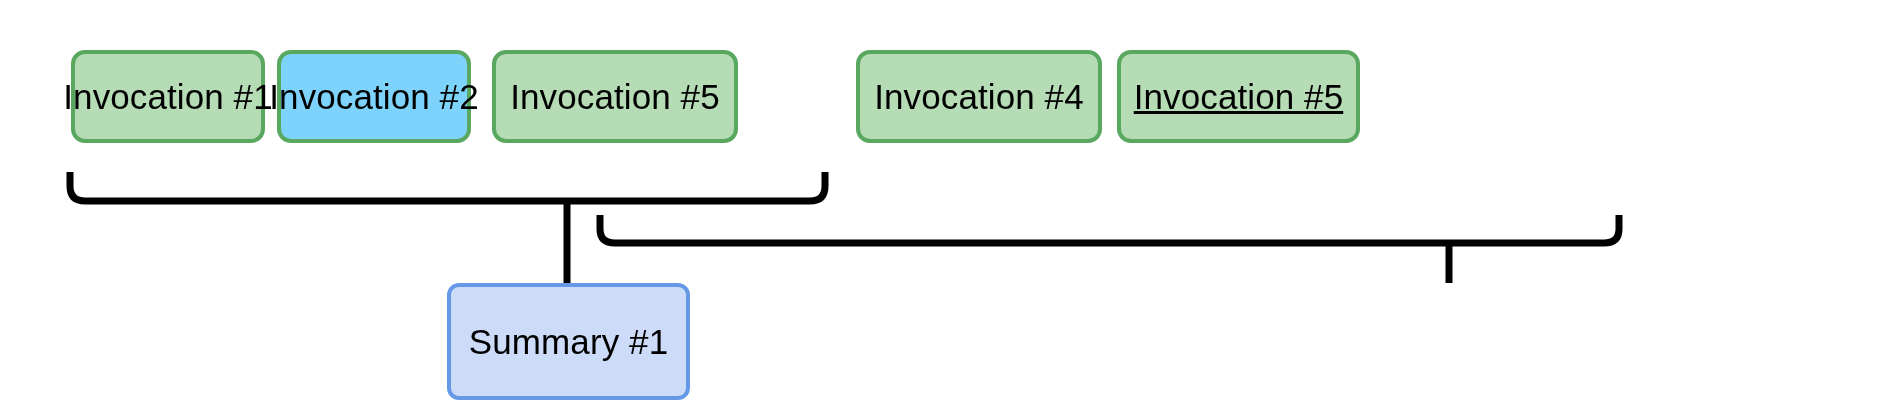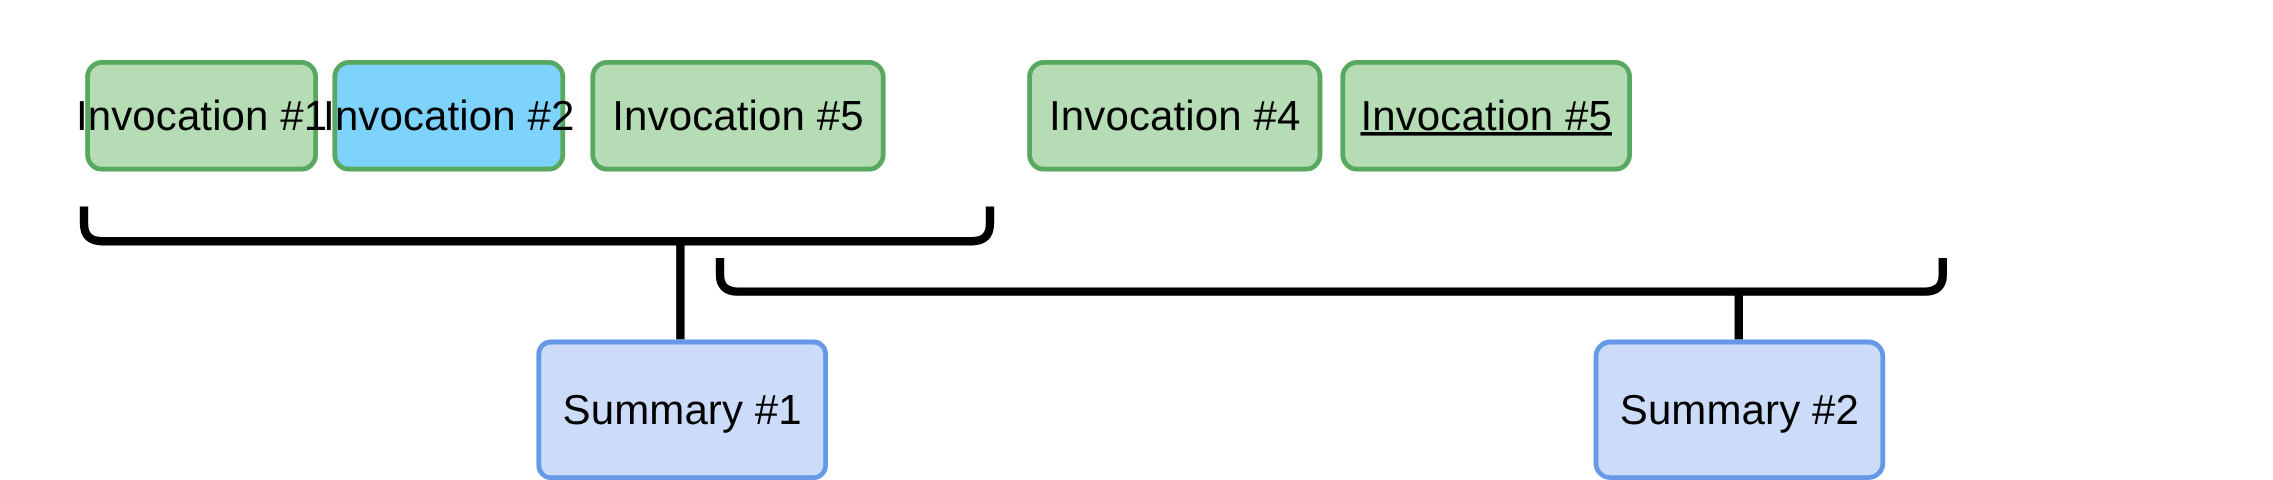--- a/index.html
+++ b/index.html
@@ -74,17 +74,14 @@
   <div class="node node-invocation" style="left: 856px; top: 50px; width: 246px; height: 93px; background: rgb(181, 220, 181); border-color: rgb(88, 168, 95); color: rgb(0, 0, 0);">
     <span class="node-label">Invocation #4</span>
   </div>
   <div class="node node-invocation" style="left: 1117px; top: 50px; width: 243px; height: 93px; background: rgb(181, 220, 181); border-color: rgb(88, 168, 95); color: rgb(0, 0, 0); text-decoration: underline;">
     <span class="node-label">Invocation #5</span>
   </div>
 
   <div class="node node-summary" style="left: 447px; top: 283px; width: 243px; height: 117px; background: rgb(204, 220, 248); border-color: rgb(102, 152, 232); color: rgb(0, 0, 0); border-radius: 12px;">
     <span class="node-label">Summary #1</span>
   </div>
-  <div class="node node-summary" style="left: 1328px; top: 283px; width: 243px; height: 117px; background: rgb(204, 220, 248); border-color: rgb(102, 152, 232); color: rgb(0, 0, 0);">
-    <span class="node-label">Summary #2</span>
-  </div>
 
 </div>
 
 </body></html>

